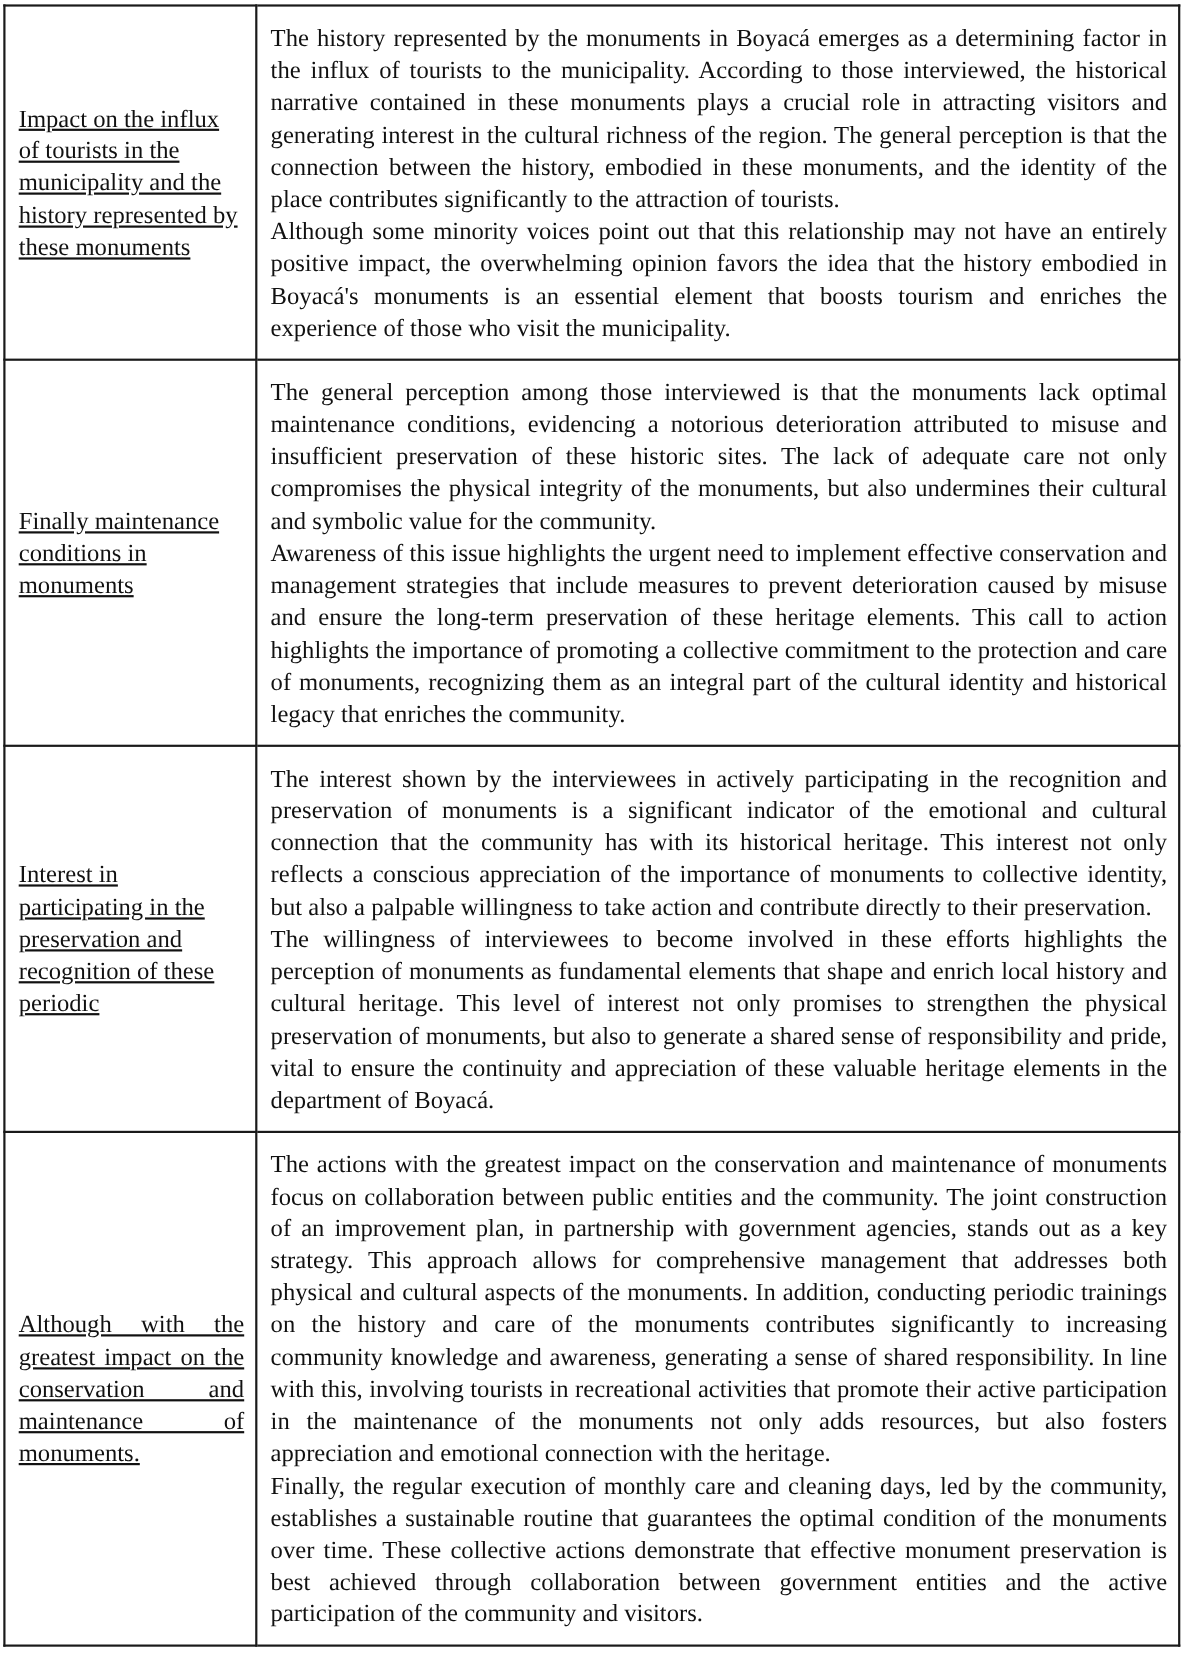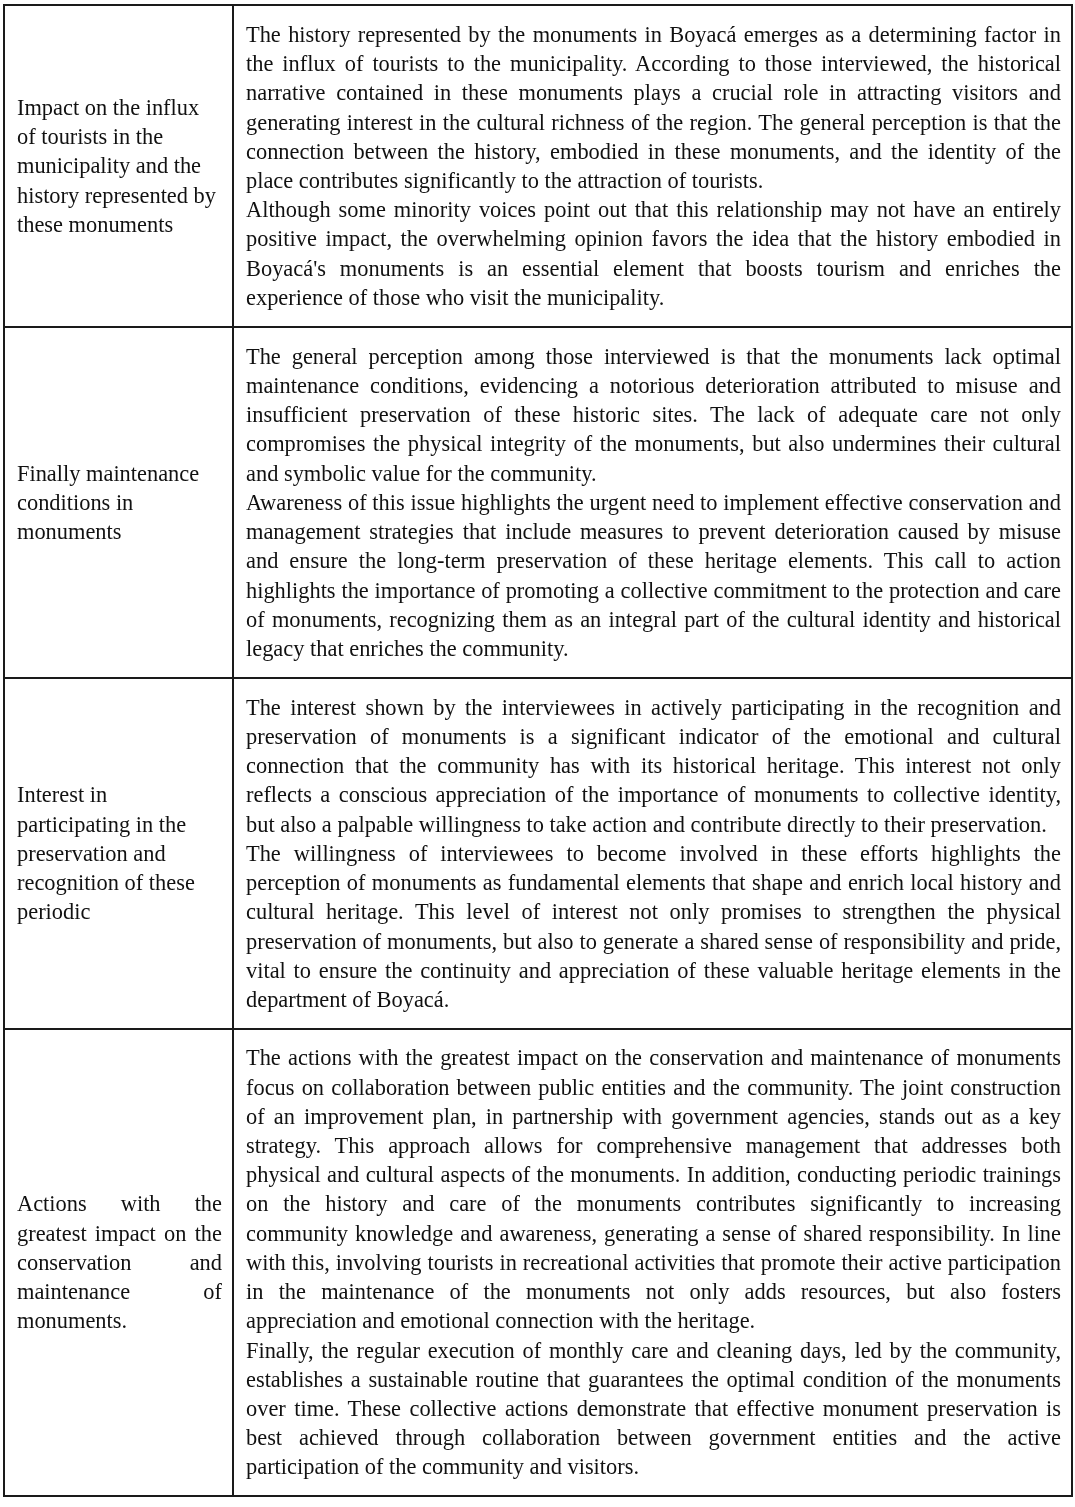--- a/index.html
+++ b/index.html
@@ -25,20 +25,21 @@
     table.doc-table td {
       border: 2px solid #1a1a1a;
       vertical-align: middle;
       font-size: 22.4px;
       line-height: 29.2px;
       padding: 0 10px 0 12px;
     }
     td.label-cell {
       width: 205px;
       text-align: left;
+      text-decoration: underline;
     }
     td.label-cell.justify {
       text-align: justify;
     }
     td.content-cell {
       text-align: justify;
       padding: 2px 12px 0 11px;
       vertical-align: top;
     }
     td.content-cell p {
@@ -69,20 +70,20 @@
       </td>
     </tr>
     <tr class="row-3">
       <td class="label-cell">Interest in participating in the preservation and recognition of these periodic</td>
       <td class="content-cell">
         <p>The interest shown by the interviewees in actively participating in the recognition and preservation of monuments is a significant indicator of the emotional and cultural connection that the community has with its historical heritage. This interest not only reflects a conscious appreciation of the importance of monuments to collective identity, but also a palpable willingness to take action and contribute directly to their preservation.</p>
         <p>The willingness of interviewees to become involved in these efforts highlights the perception of monuments as fundamental elements that shape and enrich local history and cultural heritage. This level of interest not only promises to strengthen the physical preservation of monuments, but also to generate a shared sense of responsibility and pride, vital to ensure the continuity and appreciation of these valuable heritage elements in the department of Boyacá.</p>
       </td>
     </tr>
     <tr class="row-4">
-      <td class="label-cell justify">Actions with the greatest impact on the conservation and maintenance of monuments.</td>
+      <td class="label-cell justify">Although with the greatest impact on the conservation and maintenance of monuments.</td>
       <td class="content-cell">
         <p>The actions with the greatest impact on the conservation and maintenance of monuments focus on collaboration between public entities and the community. The joint construction of an improvement plan, in partnership with government agencies, stands out as a key strategy. This approach allows for comprehensive management that addresses both physical and cultural aspects of the monuments. In addition, conducting periodic trainings on the history and care of the monuments contributes significantly to increasing community knowledge and awareness, generating a sense of shared responsibility. In line with this, involving tourists in recreational activities that promote their active participation in the maintenance of the monuments not only adds resources, but also fosters appreciation and emotional connection with the heritage.</p>
         <p>Finally, the regular execution of monthly care and cleaning days, led by the community, establishes a sustainable routine that guarantees the optimal condition of the monuments over time. These collective actions demonstrate that effective monument preservation is best achieved through collaboration between government entities and the active participation of the community and visitors.</p>
       </td>
     </tr>
   </tbody>
 </table>
 
 </body></html>

